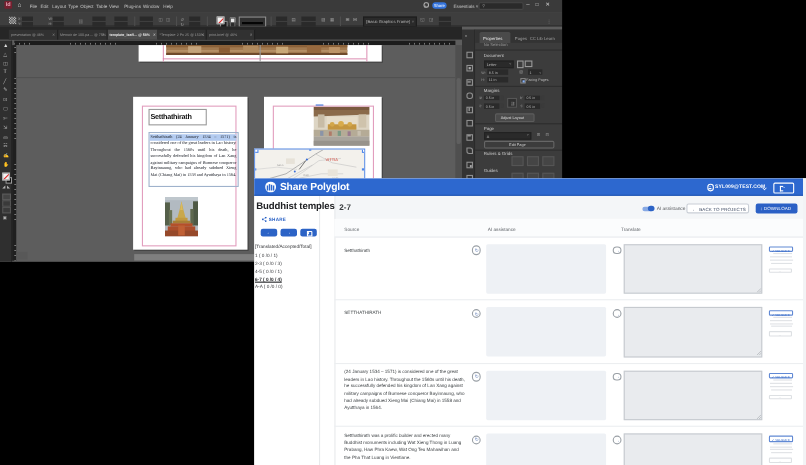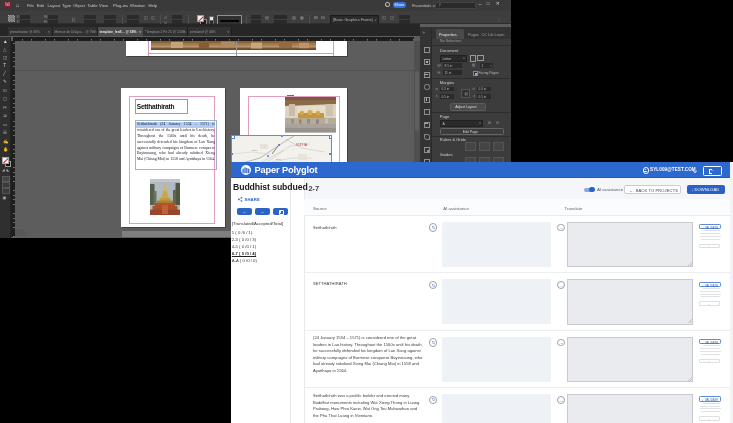--- a/index.html
+++ b/index.html
@@ -418,35 +418,35 @@
     <div class="abs" style="left:72.5px;top:16px;width:0.8px;height:245px;background:#e8eaec;"></div>
 
     <div class="abs" style="left:0;top:0;width:499px;height:16px;background:#2d68cf;border-bottom:0.5px solid #2257b2;box-sizing:border-box;">
       <svg style="position:absolute;left:10px;top:3px;" width="10" height="10" viewBox="0 0 10 10">
         <circle cx="5" cy="5" r="5" fill="#fff"></circle>
         <rect x="1.5" y="3.6" width="1.3" height="4.6" fill="#2d68cf"></rect>
         <rect x="3.35" y="2.4" width="1.3" height="5.8" fill="#2d68cf"></rect>
         <rect x="5.2" y="3" width="1.3" height="5.2" fill="#2d68cf"></rect>
         <rect x="7.05" y="3.6" width="1.3" height="4.6" fill="#2d68cf"></rect>
       </svg>
-      <span class="tx" style="left:23.5px;top:2.8px;font-size:9.3px;font-weight:bold;color:#fff;letter-spacing:-0.15px;">Paper Polyglot</span>
+      <span class="tx" style="left:23.5px;top:2.8px;font-size:9.3px;font-weight:bold;color:#fff;letter-spacing:-0.15px;">Share Polyglot</span>
 
       <div class="abs" style="left:411.5px;top:5.2px;width:4.6px;height:4.6px;border-radius:3px;border:0.7px solid #fff;">
         <div class="abs" style="left:1.5px;top:0.9px;width:1.2px;height:1.2px;border-radius:1px;background:#fff;"></div>
         <div class="abs" style="left:0.9px;top:2.4px;width:2.4px;height:1.3px;border-radius:1.2px 1.2px 0 0;background:#fff;"></div>
       </div>
       <span class="tx" style="left:419px;top:5px;font-size:4.6px;font-weight:bold;color:#fff;letter-spacing:0.1px;">SYL009@TEST.COM</span>
       <div class="abs" style="left:461.5px;top:6.6px;width:3px;height:3px;border-right:0.8px solid #fff;border-bottom:0.8px solid #fff;transform:rotate(45deg) scale(.7);"></div>
       <div class="abs" style="left:471.8px;top:3.6px;width:17.4px;height:8.2px;border:0.8px solid #fff;border-radius:1.5px;">
         <span style="position:absolute;left:6.8px;top:1.8px;font-size:3.6px;color:#fff;">→</span>
         <div class="abs" style="left:5.2px;top:2.2px;width:2px;height:3.6px;border:0.6px solid #fff;border-right:none;"></div>
       </div>
     </div>
 
-    <div class="tx" style="left:2px;top:19.9px;font-size:8.7px;font-weight:bold;color:#202124;letter-spacing:-0.1px;">Buddhist subdued</div>
+    <div class="tx" style="left:2px;top:19.9px;font-size:8.7px;font-weight:bold;color:#202124;letter-spacing:-0.1px;">Buddhist temples</div>
     <div class="tx" style="left:77.5px;top:22.4px;font-size:7.4px;font-weight:bold;color:#3c4043;">2-7</div>
 
     <div class="abs" style="left:7.4px;top:35px;width:4.4px;height:4.8px;">
       <svg width="4.4" height="4.8" viewBox="0 0 4.4 4.8" style="position:absolute;left:0;top:0;">
         <circle cx="3.6" cy="0.8" r="0.8" fill="#2c63c6"></circle>
         <circle cx="0.8" cy="2.4" r="0.8" fill="#2c63c6"></circle>
         <circle cx="3.6" cy="4" r="0.8" fill="#2c63c6"></circle>
         <path d="M0.8 2.4 L3.6 0.8 M0.8 2.4 L3.6 4" stroke="#2c63c6" stroke-width="0.4"></path>
       </svg>
     </div>

